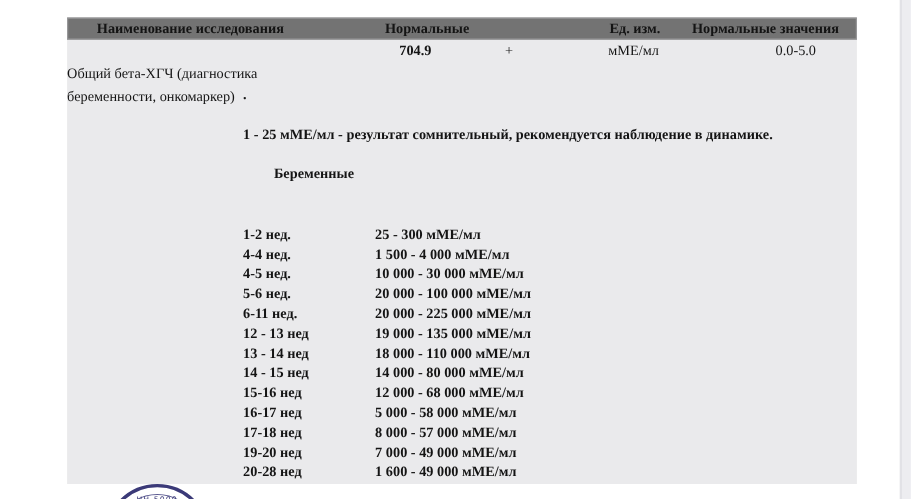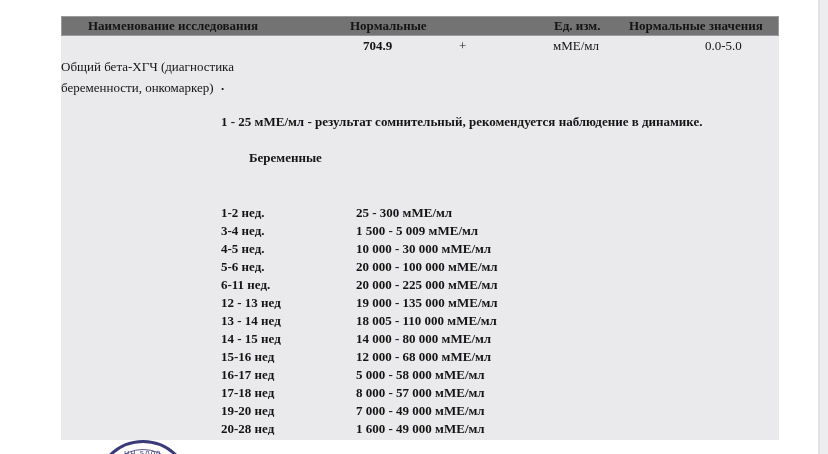--- a/index.html
+++ b/index.html
@@ -40,21 +40,21 @@
 
   .note {
     position:absolute; left:160px; top:98px; font-size:13px; font-weight:bold; white-space:nowrap;
   }
   .preg-title { position:absolute; left:160px; top:134px; font-size:13px; font-weight:bold;margin-left:28px; }
   .preg-cols { position:absolute; left:160px; top:152px; font-size:13px; font-weight:bold; white-space:nowrap; }
 
   .ref-table { position:absolute; left:160px; top:189px; font-size:13px; font-weight:bold; }
   .ref-row { position:relative; height:18px; white-space:nowrap; }
   .ref-row .term { position:absolute; left:0; top:0; }
-  .ref-row .range { position:absolute; left:135px; top:0;text-align:right; }
+  .ref-row .range { position:absolute; left:120px; top:0;text-align:right; }
 
   .stamp {
     position:absolute; left:95px; top:440px; width:96px; height:96px;
     border-radius:50%; border:3px solid #3b3a78; box-sizing:border-box;
   }
   .stamp-inner {
     position:absolute; left:6px; top:6px; right:6px; bottom:6px;
     border-radius:50%; border:1px solid #5a5990;
   }
   .stamp-text {
@@ -87,42 +87,42 @@
 
   <div class="note">1 - 25 мМЕ/мл - результат сомнительный, рекомендуется наблюдение в динамике.</div>
   <div class="preg-title">Беременные</div>
 
   <div class="ref-table">
     <div class="ref-row">
         <span class="term">1-2 нед.</span>
         <span class="range">25 - 300 мМЕ/мл</span>
       </div>
     <div class="ref-row">
-        <span class="term">3-4 нед.</span>
-        <span class="range">1 500 - 5 009 мМЕ/мл</span>
+        <span class="term">4-4 нед.</span>
+        <span class="range">1 500 - 4 000 мМЕ/мл</span>
       </div>
     <div class="ref-row">
         <span class="term">4-5 нед.</span>
         <span class="range">10 000 - 30 000 мМЕ/мл</span>
       </div>
     <div class="ref-row">
         <span class="term">5-6 нед.</span>
         <span class="range">20 000 - 100 000 мМЕ/мл</span>
       </div>
     <div class="ref-row">
         <span class="term">6-11 нед.</span>
         <span class="range">20 000 - 225 000 мМЕ/мл</span>
       </div>
     <div class="ref-row">
         <span class="term">12 - 13 нед</span>
         <span class="range">19 000 - 135 000 мМЕ/мл</span>
       </div>
     <div class="ref-row">
         <span class="term">13 - 14 нед</span>
-        <span class="range">18 005 - 110 000 мМЕ/мл</span>
+        <span class="range">18 000 - 110 000 мМЕ/мл</span>
       </div>
     <div class="ref-row">
         <span class="term">14 - 15 нед</span>
         <span class="range">14 000 - 80 000 мМЕ/мл</span>
       </div>
     <div class="ref-row">
         <span class="term">15-16 нед</span>
         <span class="range">12 000 - 68 000 мМЕ/мл</span>
       </div>
     <div class="ref-row">

